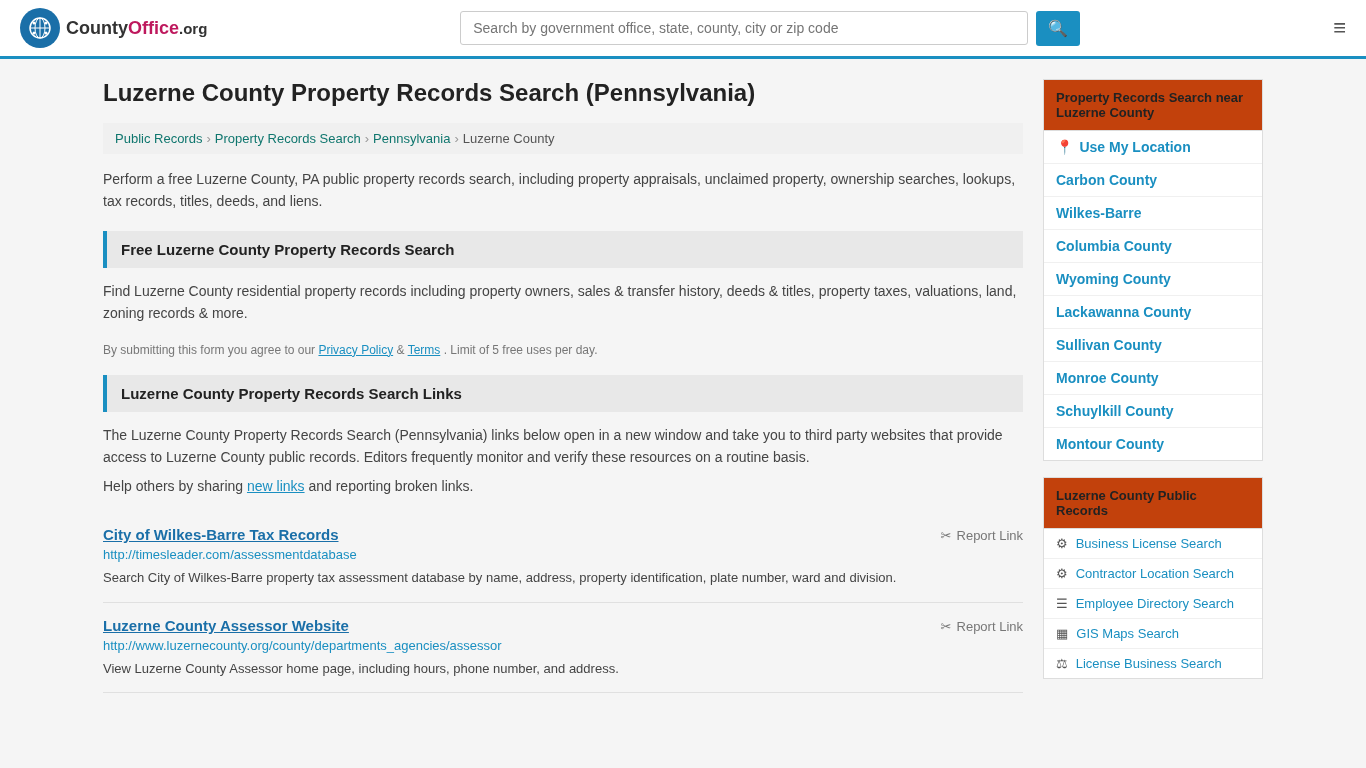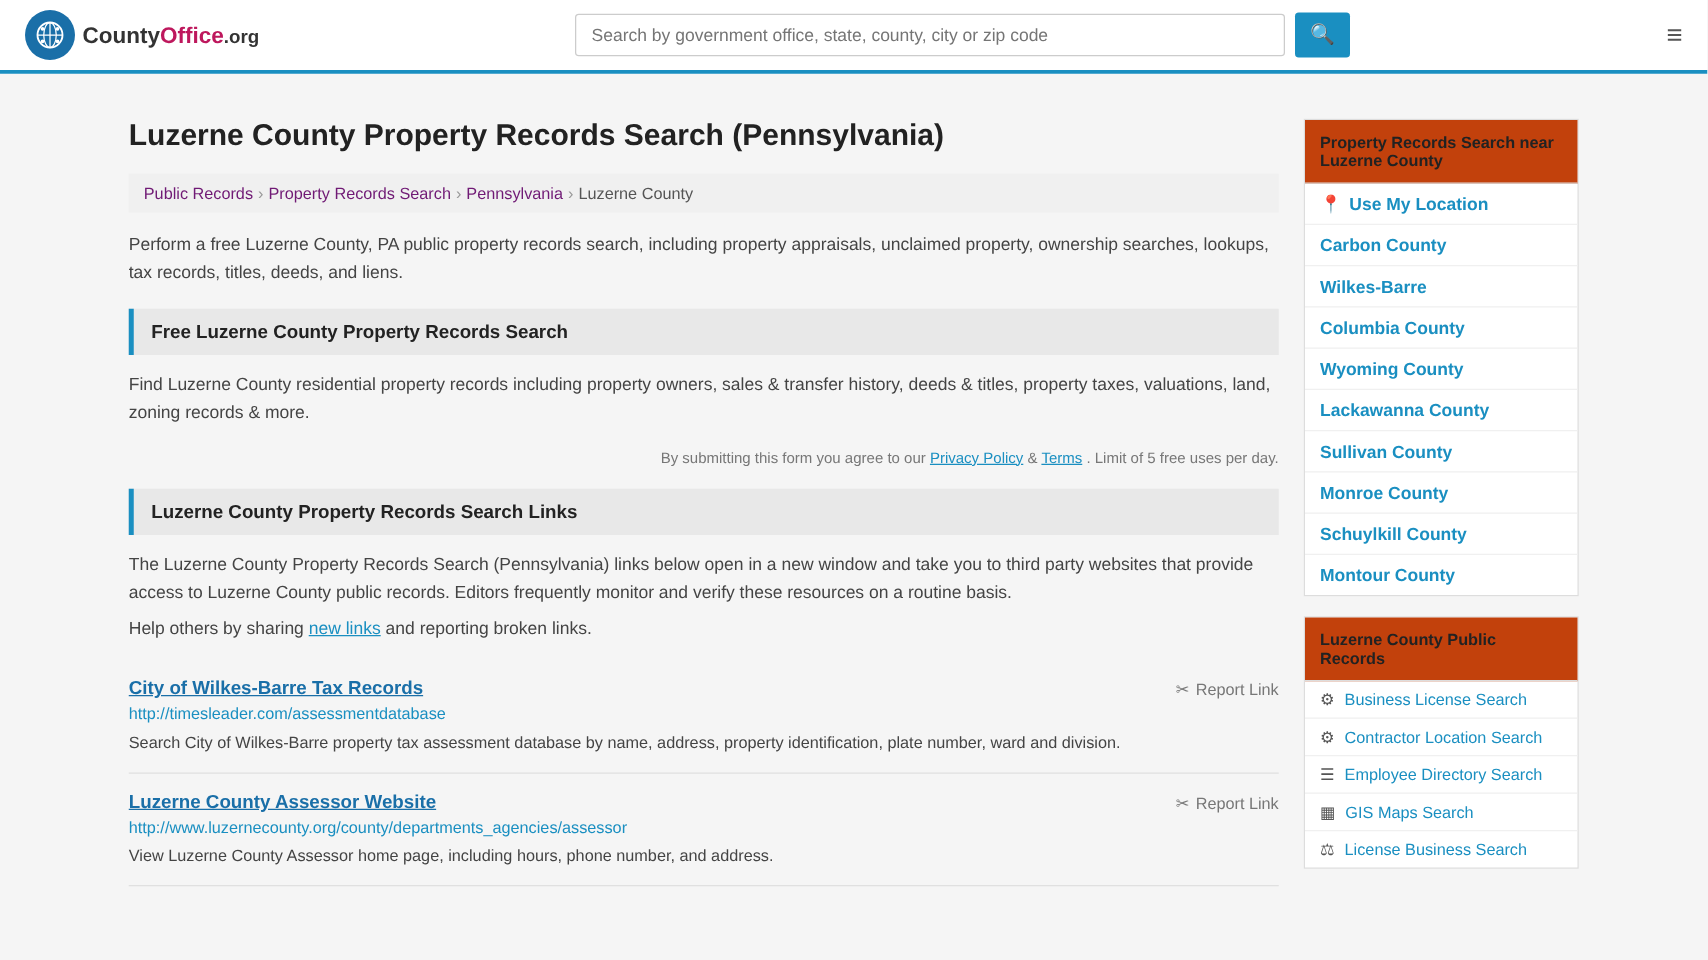--- a/index.html
+++ b/index.html
@@ -27,33 +27,33 @@
       flex: 1; padding: 8px 12px; border: 1px solid #ccc; border-radius: 3px;
       font-size: 14px; outline: none;
     }
     .search-bar-btn {
       background: #1a8fc1; border: none; padding: 8px 12px; border-radius: 3px;
       cursor: pointer; color: #fff; font-size: 16px;
     }
     .hamburger { font-size: 22px; cursor: pointer; color: #555; }
 
     
-    .container { max-width: 1200px; margin: 16px auto; padding: 20px; display: flex; gap: 20px; }
+    .container { max-width: 1200px; margin: 0 auto; padding: 20px; display: flex; gap: 20px; }
     .main-content { flex: 1; min-width: 0; }
     .sidebar { width: 220px; flex-shrink: 0; }
 
     
     .page-title { font-size: 24px; font-weight: bold; color: #222; margin-bottom: 16px; }
 
     
     .breadcrumb {
       background: #f0f0f0; padding: 8px 12px; font-size: 13px; color: #555;
       display: flex; align-items: center; gap: 4px; margin-bottom: 14px; flex-wrap: wrap;
     }
-    .breadcrumb a { color: #701a75; text-decoration: none; }
+    .breadcrumb a { color: #0f766e; text-decoration: none; }
     .breadcrumb .sep { color: #999; }
 
     
     .description { font-size: 14px; color: #444; line-height: 1.6; margin-bottom: 18px; }
 
     
     .section-header {
       background: #e8e8e8; padding: 10px 14px; font-size: 15px; font-weight: bold;
       color: #222; margin-bottom: 12px; border-left: 4px solid #1a8fc1;
     }
@@ -61,21 +61,21 @@
     
     .search-form { display: flex; margin-bottom: 8px; }
     .search-form input {
       flex: 1; padding: 10px 14px; border: 1px solid #ccc; border-right: none;
       font-size: 14px; outline: none; color: #aaa;
     }
     .search-form button {
       background: #1a8fc1; color: #fff; border: none; padding: 10px 30px;
       font-size: 15px; font-weight: bold; cursor: pointer;
     }
-    .form-note { font-size: 12px; color: #777; text-align: right; margin-bottom: 18px; }
+    .form-note { font-size: 12px; color: #777; text-align: left; margin-bottom: 18px; }
     .form-note a { color: #1a8fc1; }
 
     
     .links-description { font-size: 14px; color: #444; line-height: 1.6; margin-bottom: 10px; }
     .share-links { font-size: 14px; color: #444; margin-bottom: 18px; }
     .share-links a { color: #1a8fc1; text-decoration: underline; }
 
     
     .record-item { border-bottom: 1px solid #e0e0e0; padding: 14px 0; }
     .record-item-header { display: flex; justify-content: space-between; align-items: flex-end; margin-bottom: 4px; }

